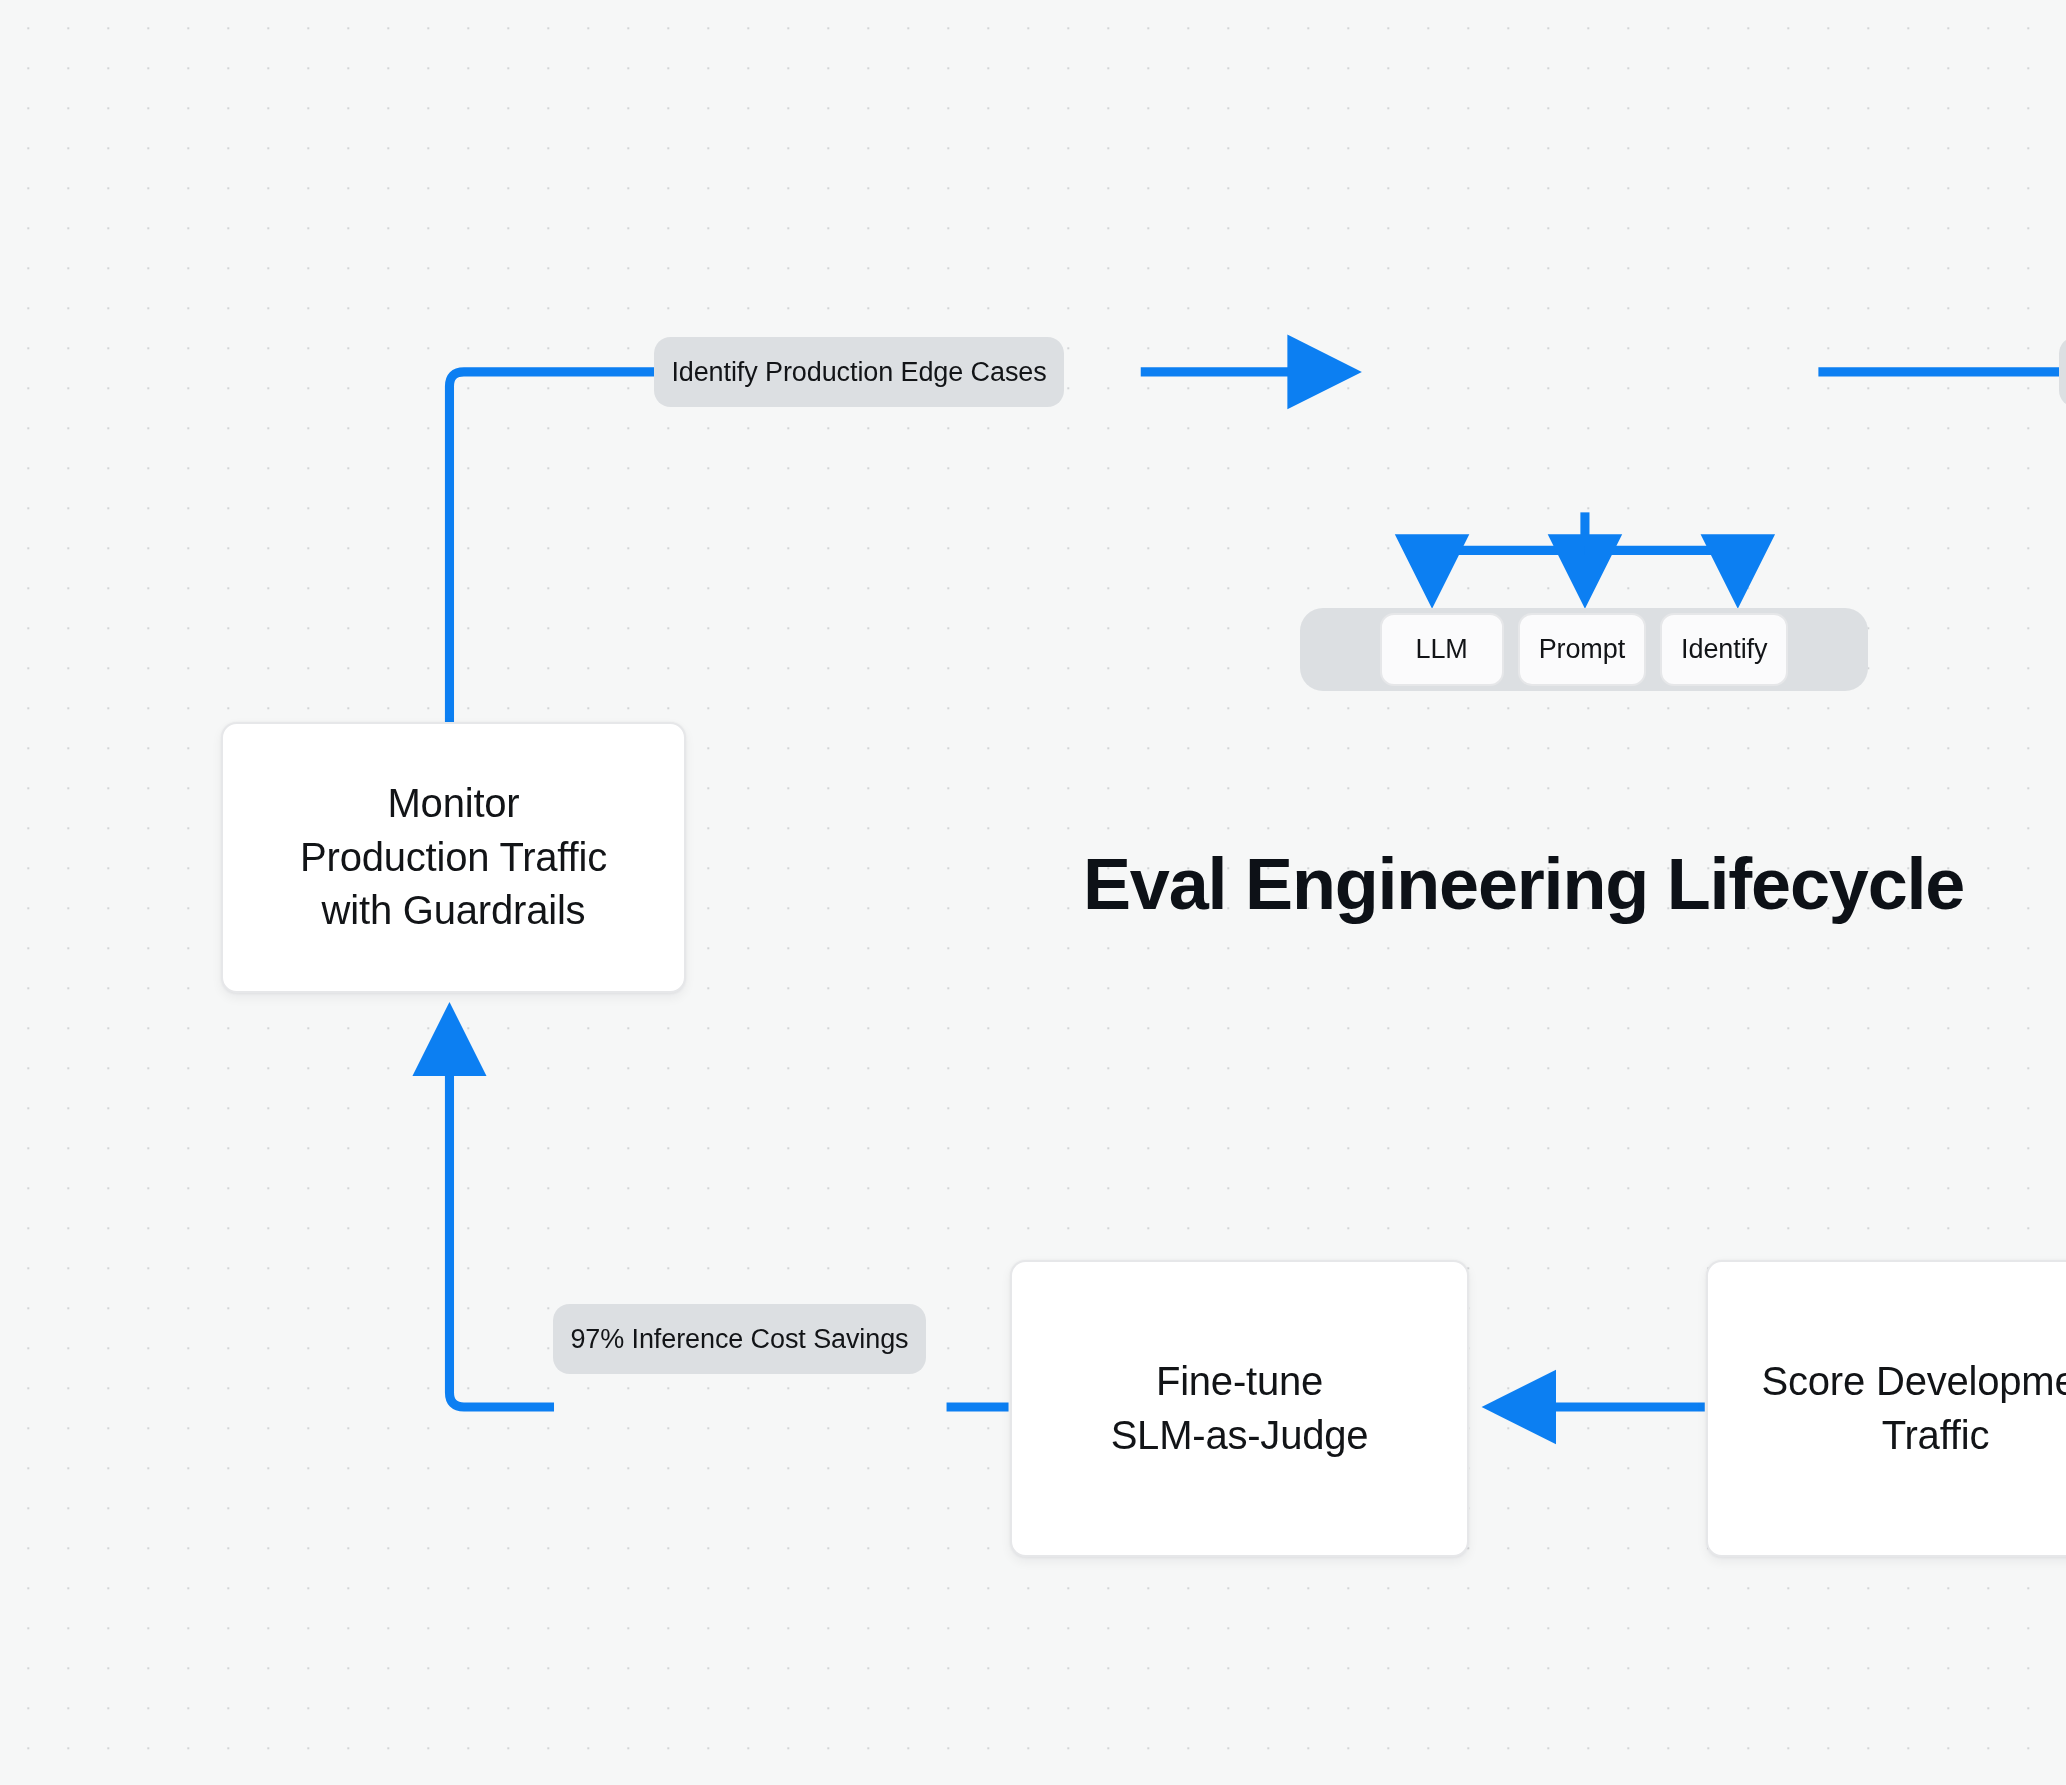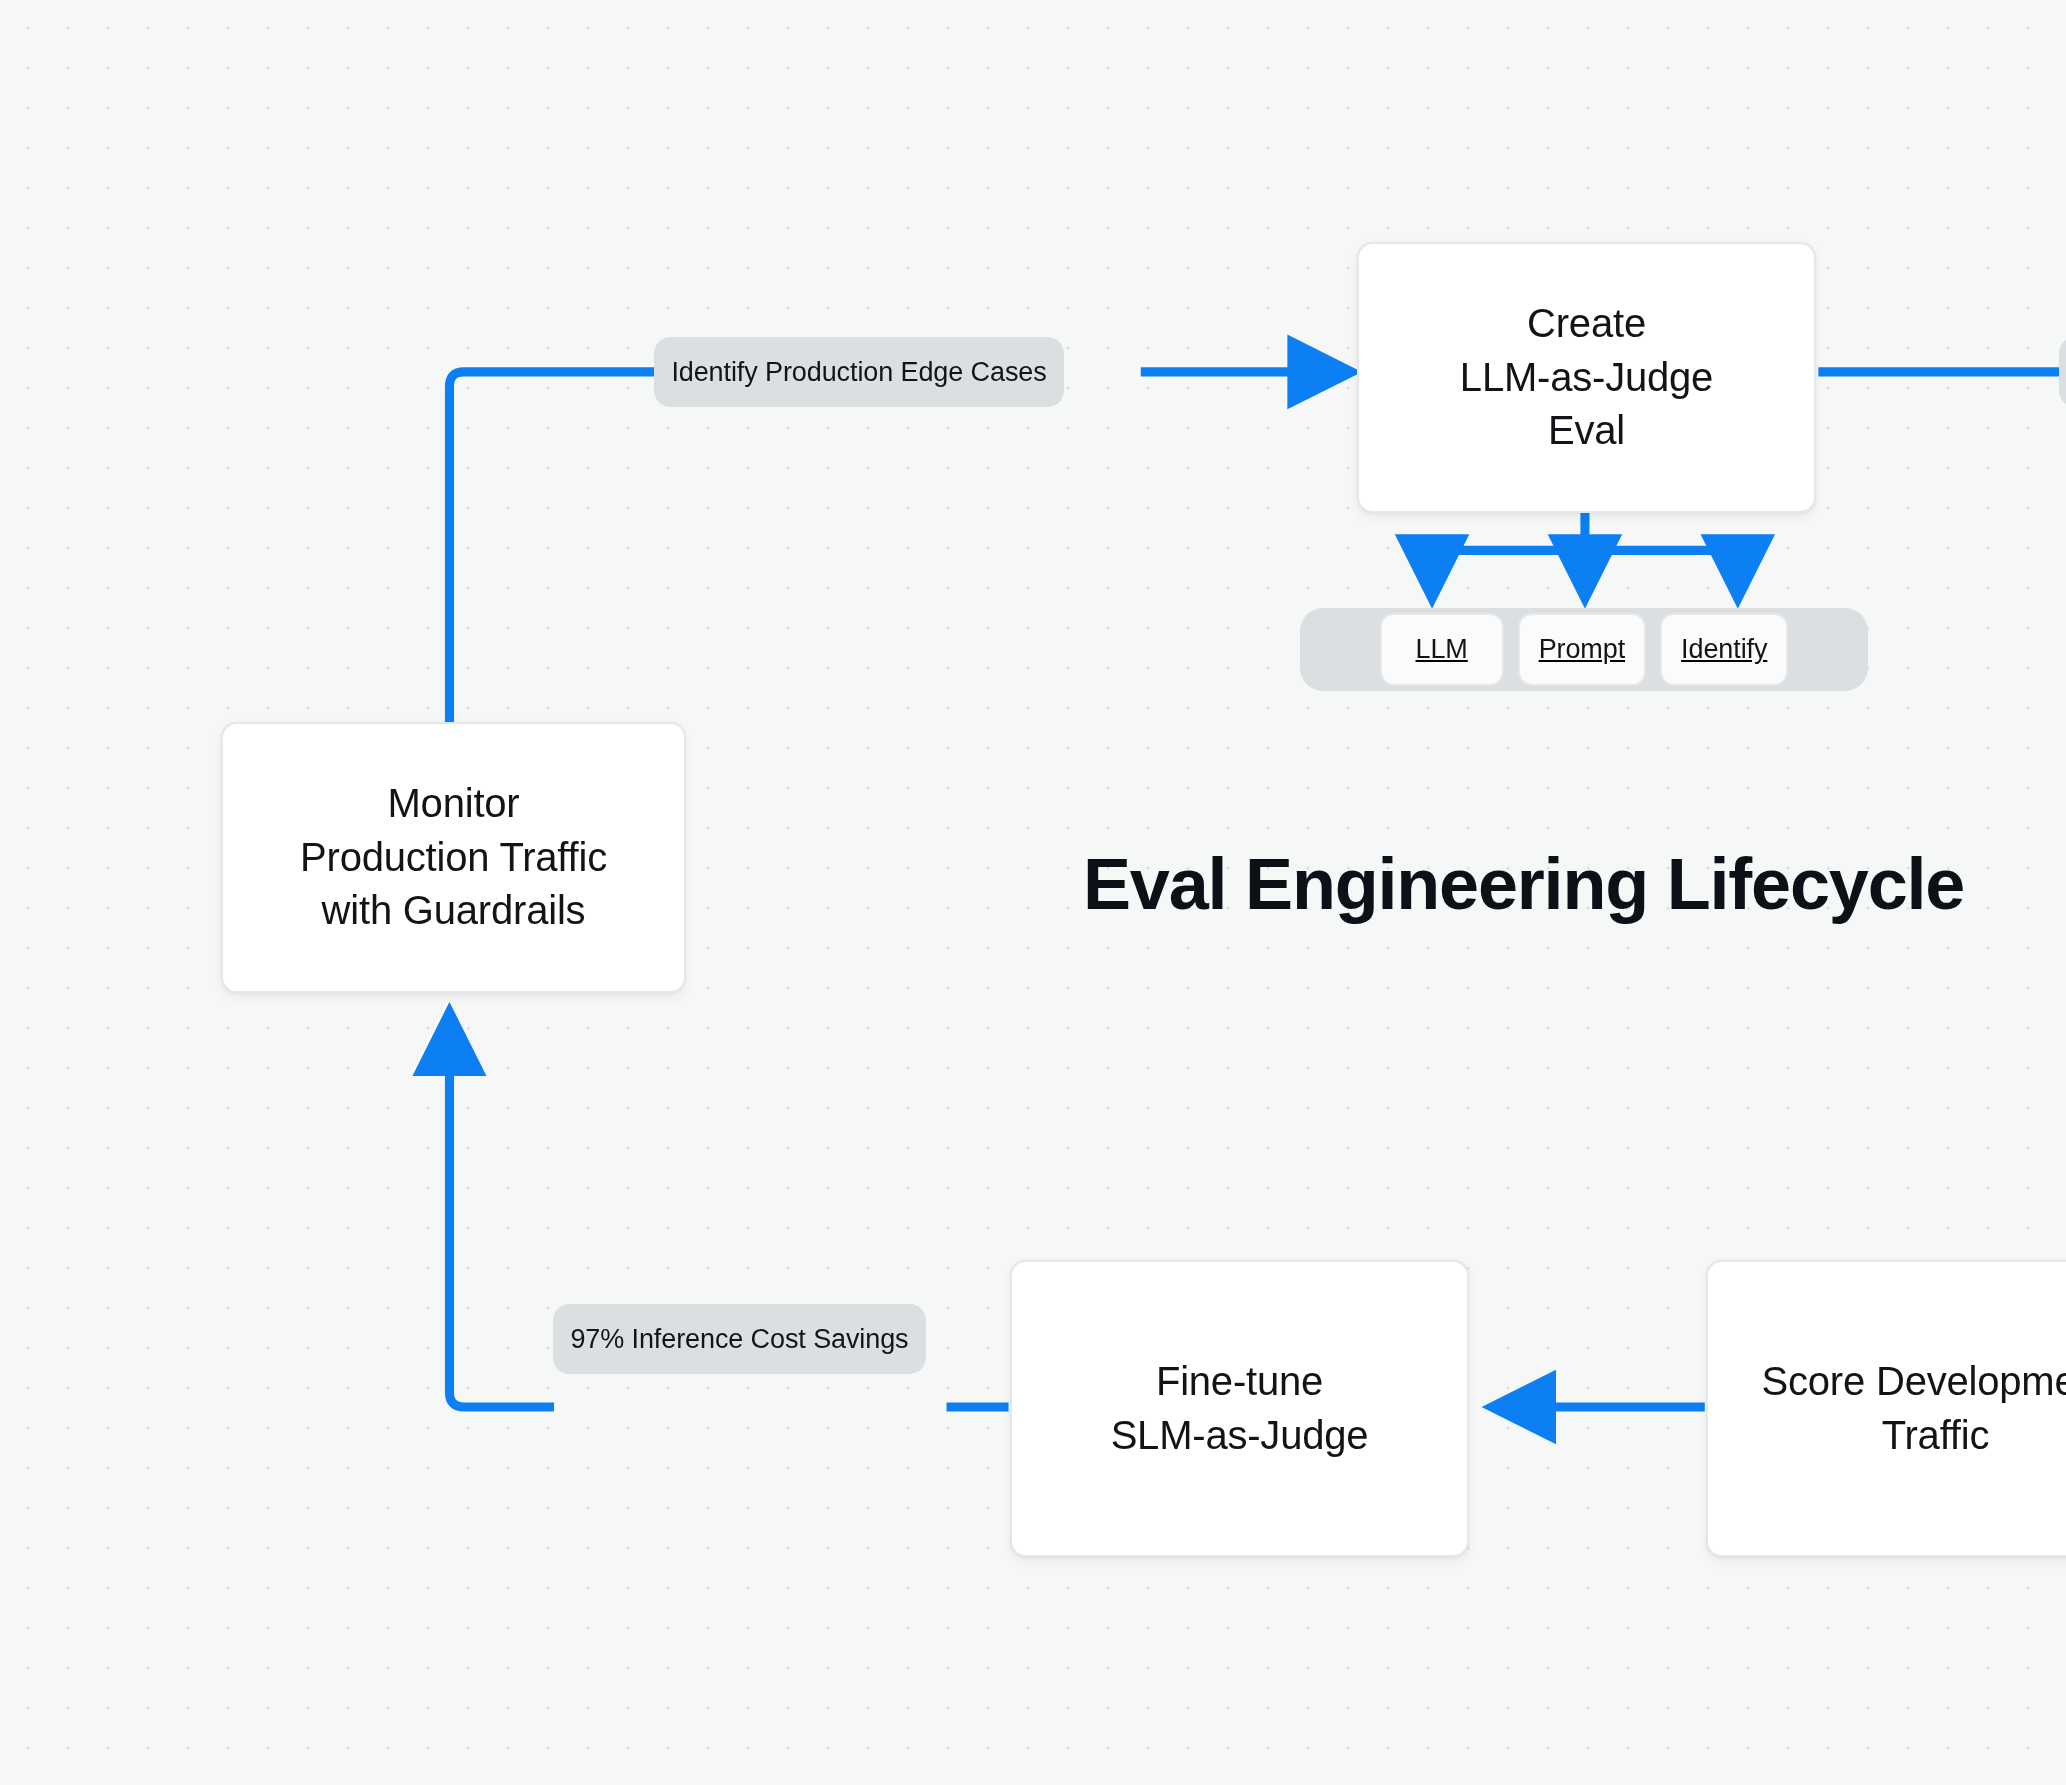--- a/index.html
+++ b/index.html
@@ -52,21 +52,20 @@
   }
 
   .subgroup{
     position:absolute;
     background:#dcdfe2;
     border-radius:23px;
     display:flex;align-items:center;justify-content:center;
     gap:14px;
     padding:14px 16.5px;
     box-sizing:border-box;
-    text-decoration:underline;
   }
   .subnode{
     background:#fbfbfc;
     border:2.1px solid #e6e7e9;
     border-radius:14px;
     color:#121417;
     font-size:27px;
     line-height:1;
     display:flex;align-items:center;justify-content:center;
     height:73px;
@@ -126,25 +125,20 @@
       <path d="M1340,3405 L1122,3405 Q1087,3405 1087,3370 L1087,2460" marker-end="url(#arrB)"></path>
     </g>
 
     <g fill="none" stroke="#e05452" stroke-width="22" stroke-linecap="butt">
 
       <path d="M6585,1600 L6790,1600"></path>
       <path d="M7290,1600 L7460,1600 Q7495,1600 7495,1635 L7495,2520 Q7495,2555 7460,2555 L6620,2555 Q6585,2555 6585,2520 L6585,2470" marker-end="url(#arrR)"></path>
     </g>
   </svg>
 
-  <div class="node" style="left:1357px;top:242px;width:459px;height:271px;">
-    <span class="lines">Create
-LLM-as-Judge
-Eval</span>
-  </div>
 
   <div class="node" style="left:1706px;top:1260px;width:459px;height:297px;">
     <span class="lines">Score Development
 Traffic</span>
   </div>
 
   <div class="node" style="left:221px;top:722px;width:465px;height:271px;">
     <span class="lines">Monitor
 Production Traffic
 with Guardrails</span>

